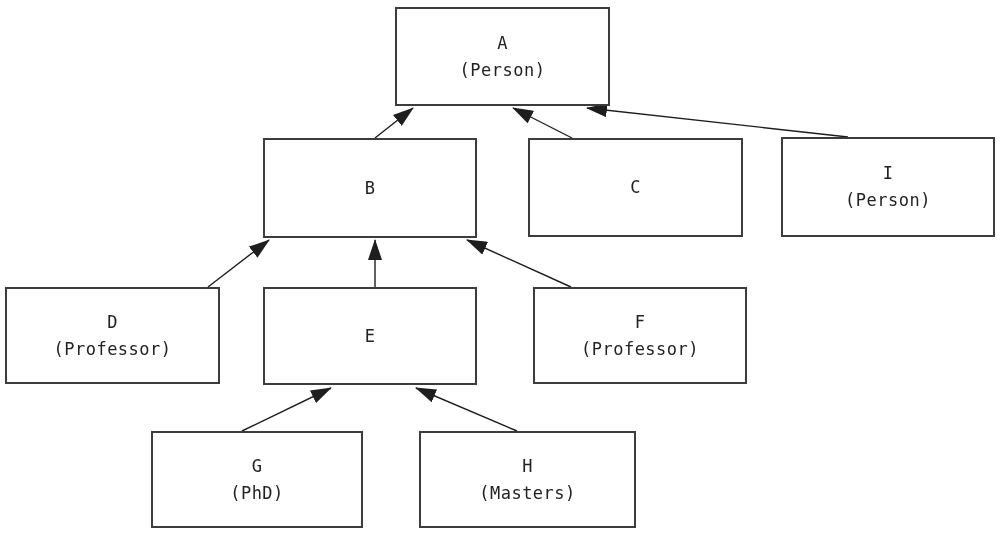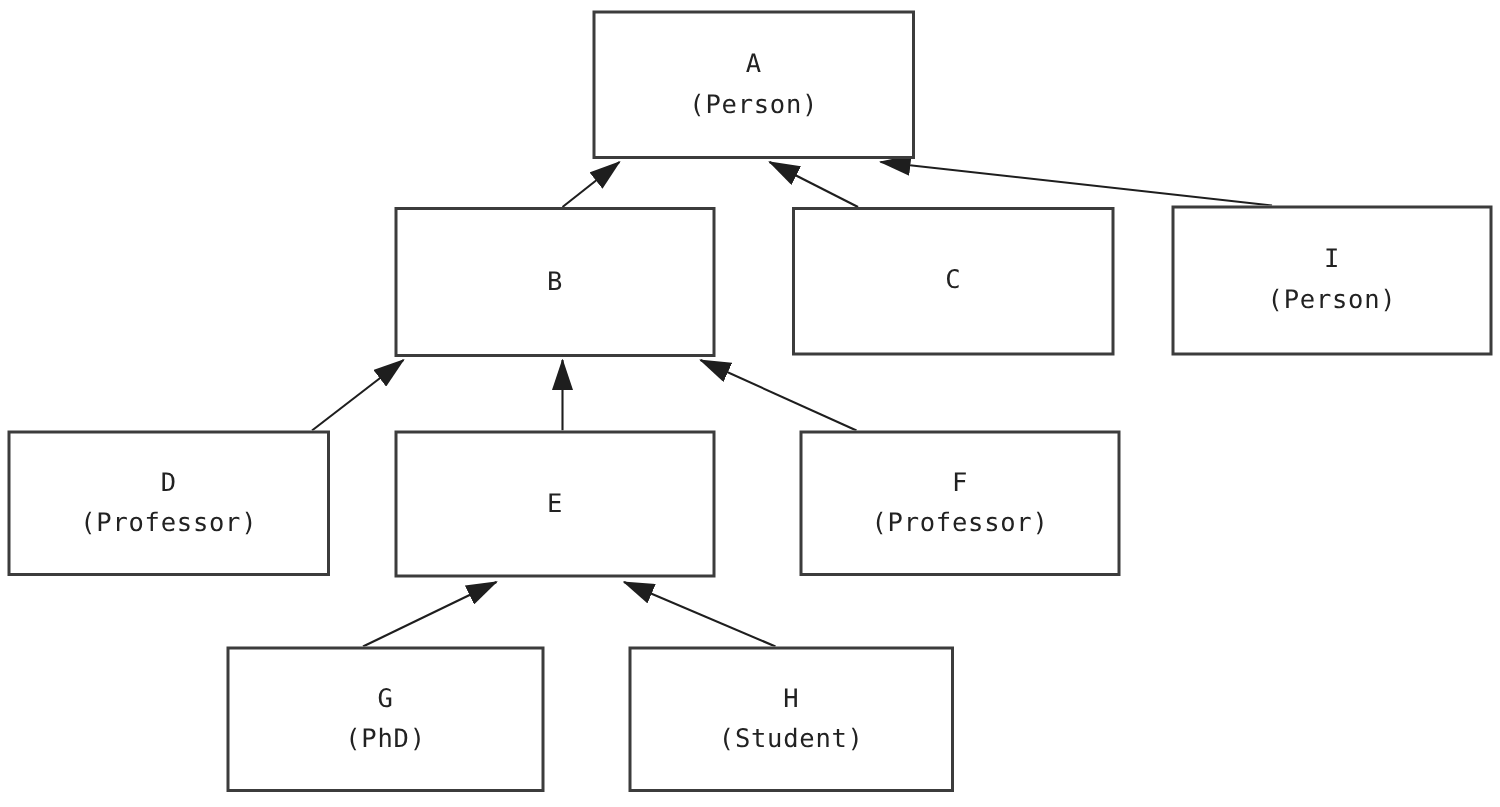--- a/index.html
+++ b/index.html
@@ -88,15 +88,15 @@
     <div class="node" style="left: 533px; top: 287px; width: 214px; height: 97px; border-color: rgb(60, 60, 60); background: rgb(255, 255, 255); color: rgb(34, 34, 34);">
       <span class="node-letter">F</span>
       <span class="node-name">(Professor)</span>
     </div>
     <div class="node" style="left: 151px; top: 431px; width: 212px; height: 97px; border-color: rgb(60, 60, 60); background: rgb(255, 255, 255); color: rgb(34, 34, 34);">
       <span class="node-letter">G</span>
       <span class="node-name">(PhD)</span>
     </div>
     <div class="node" style="left: 419px; top: 431px; width: 217px; height: 97px; border-color: rgb(60, 60, 60); background: rgb(255, 255, 255); color: rgb(34, 34, 34);">
       <span class="node-letter">H</span>
-      <span class="node-name">(Student)</span>
+      <span class="node-name">(Masters)</span>
     </div>
   </div>
 
 </body></html>

